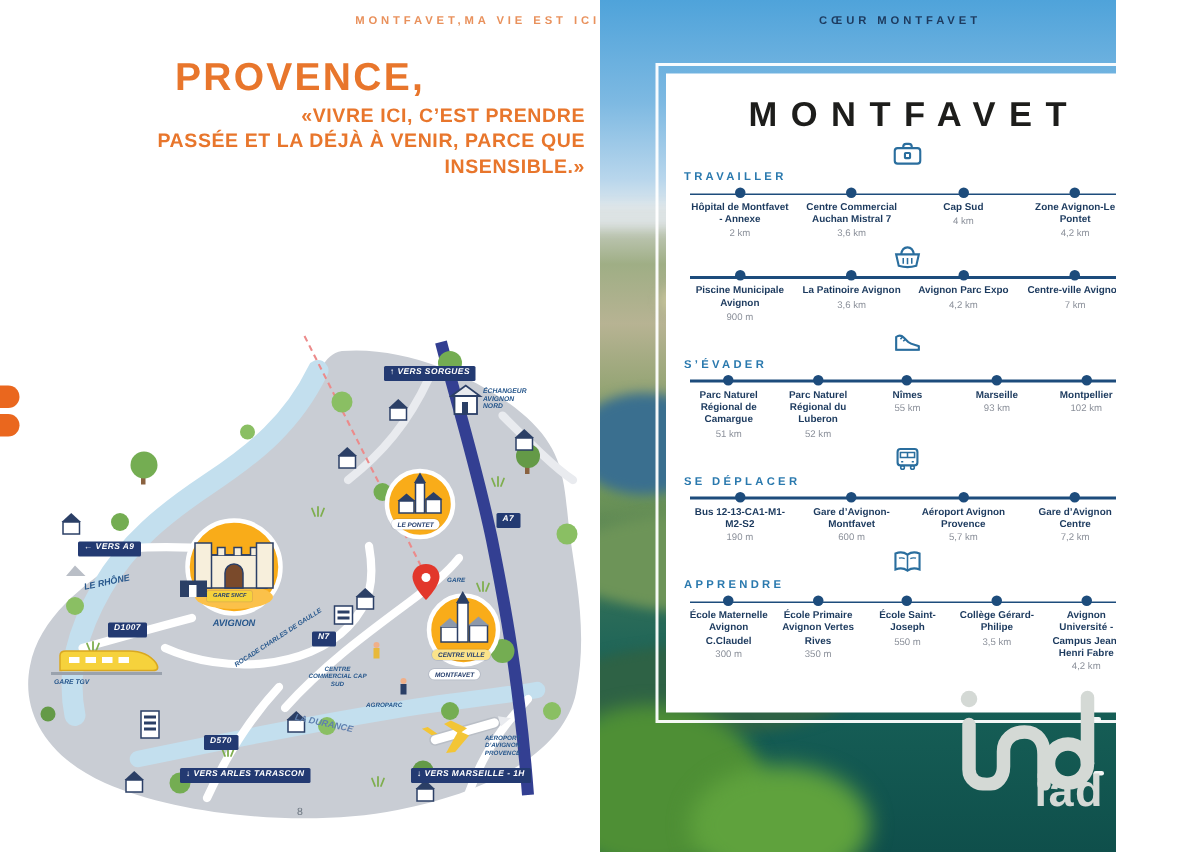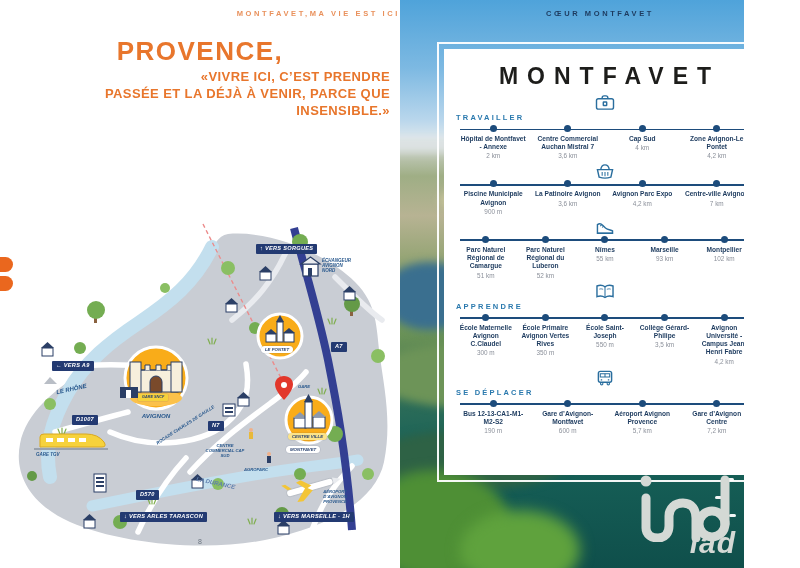--- a/index.html
+++ b/index.html
@@ -56,21 +56,21 @@
   .track .line{position:absolute;left:4px;right:10px;top:3.5px;height:1.6px;background:#1d4c7c;}
   .track .arrow{position:absolute;right:4px;top:0.5px;width:0;height:0;
     border-left:6px solid #1d4c7c;border-top:4px solid transparent;border-bottom:4px solid transparent;}
   .items{display:flex;position:relative;}
   .item{flex:1;display:flex;flex-direction:column;align-items:center;padding:0 3px;}
   .dot{width:7px;height:7px;border-radius:50%;background:#1d4c7c;margin-bottom:3px;}
   .item .name{color:#1c3a5e;font-size:6.6px;font-weight:bold;text-align:center;line-height:1.25;}
   .item .dist{color:#8b909a;font-size:6.4px;text-align:center;margin-top:1px;}
 
   
-  .iad{position:absolute;right:6px;bottom:10px;width:104px;height:86px;font-style:italic;}
+  .iad{position:absolute;right:6px;bottom:25px;width:104px;height:86px;}
   .iad-text{position:absolute;right:2px;bottom:-2px;color:#d4d9d5;
     font-size:30px;font-weight:bold;letter-spacing:1px;}
 </style>
 </head>
 <body>
 
 <div class="stage">
 
   <div class="left-page">
     <div class="kicker-left">MONTFAVET,MA VIE EST ICI</div>
@@ -378,20 +378,21 @@
         </div>
 
         <div class="section">
           <div class="sec-icon">
             <svg width="24" height="17" viewBox="0 0 24 18" fill="none" stroke="#2a6e9e" stroke-width="1.5">
               <path d="M4,13 V6 C6,4.5 8,5 9.5,6.5 L12.5,9.5 C15,11.5 18.5,11.5 20,12.5 V15 H4 Z"></path>
               <path d="M7,7.5 L8.5,6 M9,9 L10.5,7.5" stroke-width="1.1"></path>
               <path d="M4,15 H20" stroke-width="1.1"></path>
             </svg>
           </div>
+          <div class="sec-label">S’ÉVADER</div>
           <div class="track">
             <div class="line"></div>
             <div class="arrow"></div>
             <div class="items">
               <div class="item">
                   <div class="dot"></div>
                 <div class="name">Parc Naturel Régional de Camargue</div>
                 <div class="dist">51 km</div>
                 </div>
               <div class="item">
@@ -406,62 +407,20 @@
                 </div>
               <div class="item">
                   <div class="dot"></div>
                 <div class="name">Marseille</div>
                 <div class="dist">93 km</div>
                 </div>
               <div class="item">
                   <div class="dot"></div>
                 <div class="name">Montpellier</div>
                 <div class="dist">102 km</div>
-                </div>
-            </div>
-          </div>
-        </div>
-
-        <div class="section">
-          <div class="sec-icon">
-            <svg width="24" height="17" viewBox="0 0 24 18" fill="none" stroke="#2a6e9e" stroke-width="1.5">
-              <path d="M12,4 C9.5,2.2 6,2.2 3.5,3.2 V14.5 C6,13.5 9.5,13.5 12,15.3 C14.5,13.5 18,13.5 20.5,14.5 V3.2 C18,2.2 14.5,2.2 12,4 Z"></path>
-              <path d="M12,4 V15.3" stroke-width="1.1"></path>
-              <path d="M6,6.5 C7.5,6 9,6.2 10,6.8 M14,6.8 C15,6.2 16.5,6 18,6.5" stroke-width="0.9"></path>
-            </svg>
-          </div>
-          <div class="sec-label">APPRENDRE</div>
-          <div class="track">
-            <div class="line"></div>
-            <div class="arrow"></div>
-            <div class="items">
-              <div class="item">
-                  <div class="dot"></div>
-                <div class="name">École Maternelle Avignon C.Claudel</div>
-                <div class="dist">300 m</div>
-                </div>
-              <div class="item">
-                  <div class="dot"></div>
-                <div class="name">École Primaire Avignon Vertes Rives</div>
-                <div class="dist">350 m</div>
-                </div>
-              <div class="item">
-                  <div class="dot"></div>
-                <div class="name">École Saint-Joseph</div>
-                <div class="dist">550 m</div>
-                </div>
-              <div class="item">
-                  <div class="dot"></div>
-                <div class="name">Collège Gérard-Philipe</div>
-                <div class="dist">3,5 km</div>
-                </div>
-              <div class="item">
-                  <div class="dot"></div>
-                <div class="name">Avignon Université - Campus Jean-Henri Fabre</div>
-                <div class="dist">4,2 km</div>
                 </div>
             </div>
           </div>
         </div>
 
         <div class="section">
           <div class="sec-icon">
             <svg width="24" height="17" viewBox="0 0 24 18" fill="none" stroke="#2a6e9e" stroke-width="1.5">
               <rect x="5" y="2.5" width="14" height="11.5" rx="2"></rect>
               <path d="M7,5 H17 V8.5 H7 Z" stroke-width="1.1"></path>
@@ -493,20 +452,62 @@
                 </div>
               <div class="item">
                   <div class="dot"></div>
                 <div class="name">Gare d’Avignon Centre</div>
                 <div class="dist">7,2 km</div>
                 </div>
             </div>
           </div>
         </div>
 
+        <div class="section">
+          <div class="sec-icon">
+            <svg width="24" height="17" viewBox="0 0 24 18" fill="none" stroke="#2a6e9e" stroke-width="1.5">
+              <path d="M12,4 C9.5,2.2 6,2.2 3.5,3.2 V14.5 C6,13.5 9.5,13.5 12,15.3 C14.5,13.5 18,13.5 20.5,14.5 V3.2 C18,2.2 14.5,2.2 12,4 Z"></path>
+              <path d="M12,4 V15.3" stroke-width="1.1"></path>
+              <path d="M6,6.5 C7.5,6 9,6.2 10,6.8 M14,6.8 C15,6.2 16.5,6 18,6.5" stroke-width="0.9"></path>
+            </svg>
+          </div>
+          <div class="sec-label">APPRENDRE</div>
+          <div class="track">
+            <div class="line"></div>
+            <div class="arrow"></div>
+            <div class="items">
+              <div class="item">
+                  <div class="dot"></div>
+                <div class="name">École Maternelle Avignon C.Claudel</div>
+                <div class="dist">300 m</div>
+                </div>
+              <div class="item">
+                  <div class="dot"></div>
+                <div class="name">École Primaire Avignon Vertes Rives</div>
+                <div class="dist">350 m</div>
+                </div>
+              <div class="item">
+                  <div class="dot"></div>
+                <div class="name">École Saint-Joseph</div>
+                <div class="dist">550 m</div>
+                </div>
+              <div class="item">
+                  <div class="dot"></div>
+                <div class="name">Collège Gérard-Philipe</div>
+                <div class="dist">3,5 km</div>
+                </div>
+              <div class="item">
+                  <div class="dot"></div>
+                <div class="name">Avignon Université - Campus Jean-Henri Fabre</div>
+                <div class="dist">4,2 km</div>
+                </div>
+            </div>
+          </div>
+        </div>
+
       </div>
     </div>
 
     <div class="iad">
       <svg width="104" height="70" viewBox="0 0 104 70">
         <g stroke="#d4d9d5" stroke-width="9" stroke-linecap="round" fill="none">
           <circle cx="12" cy="9" r="5.5" fill="#d4d9d5" stroke="none"></circle>
           <path d="M12,26 L12,56 C12,63 18,66 24,66 C31,66 35,61 35,54 L35,44 C35,36 41,31 49,31 C58,31 62,38 62,46 L62,66"></path>
           <circle cx="78" cy="52" r="13"></circle>
           <path d="M91,8 L91,52"></path>

